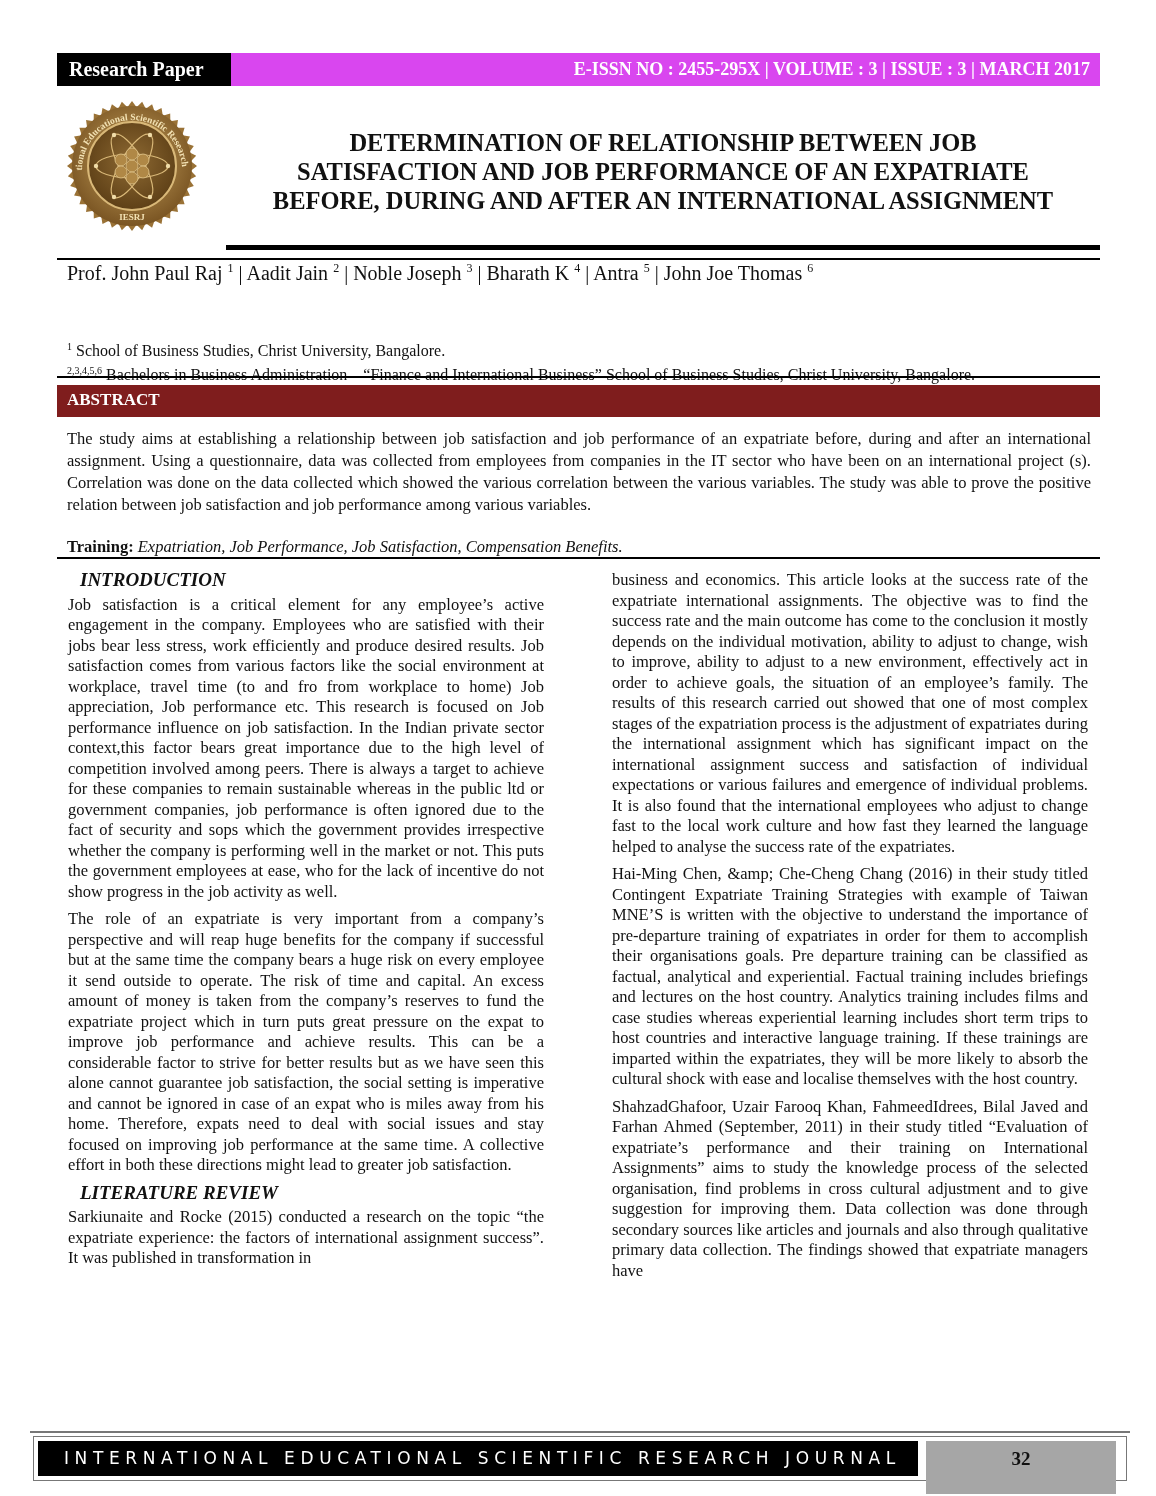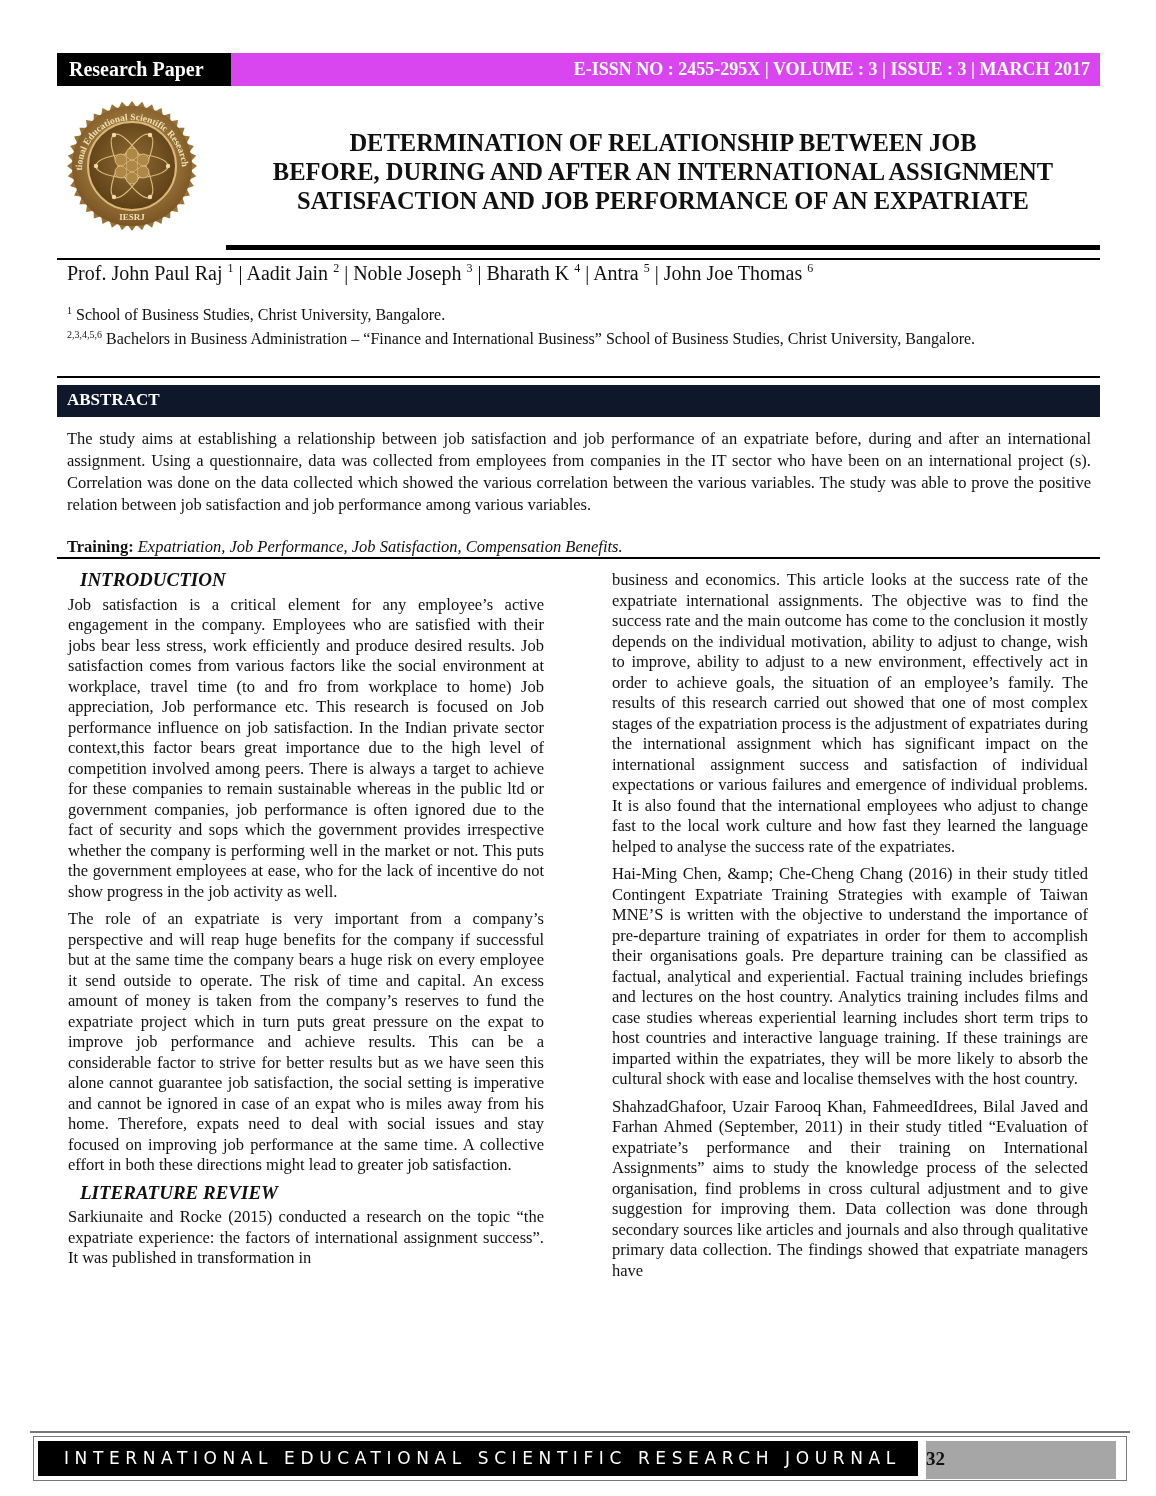--- a/index.html
+++ b/index.html
@@ -10,39 +10,39 @@
   .topbar .issn { position: absolute; right: 10px; top: 0; line-height: 33px; color: #fff; font-weight: bold; font-size: 18px; margin-left: 22px; }
 
   .logo { position: absolute; left: 66px; top: 100px; width: 132px; height: 132px; }
 
   .title { position: absolute; left: 230px; top: 128px; width: 866px; text-align: center; font-weight: bold; font-size: 24.5px; line-height: 29px; }
   .title-rule { position: absolute; left: 226px; top: 245px; width: 874px; height: 5px; background: #000; }
   .thin-rule { position: absolute; left: 57px; height: 2px; background: #000; width: 1043px; }
 
   .authors { position: absolute; left: 67px; top: 261px; font-size: 20px; white-space: nowrap; }
   .authors sup { font-size: 12px; }
-  .affil { position: absolute; left: 67px; width: 1030px; font-size: 16px; line-height: 22px; }
+  .affil { position: absolute; left: 67px; width: 1030px; font-size: 16px; line-height: 22px; margin-top: 36px; }
   .affil sup { font-size: 10px; }
 
-  .abstract-bar { position: absolute; left: 57px; top: 385px; width: 1043px; height: 32px; background: #0f172a; color: #fff; font-weight: bold; font-size: 17px; line-height: 30px; padding-left: 10px; box-sizing: border-box; }
+  .abstract-bar { position: absolute; left: 57px; top: 385px; width: 1043px; height: 32px; background: #7f1d1d; color: #fff; font-weight: bold; font-size: 17px; line-height: 30px; padding-left: 10px; box-sizing: border-box; }
   .abstract-text { position: absolute; left: 67px; top: 428px; width: 1024px; font-size: 16.5px; line-height: 22px; text-align: justify; text-align-last: left; }
   .keywords { position: absolute; left: 67px; top: 537px; font-size: 16.5px; }
   .keywords b { font-weight: bold; font-style: normal; }
   .keywords i { font-style: italic; }
 
   .col { position: absolute; width: 476px; font-size: 16.5px; line-height: 20.5px; text-align: justify; }
   .col p { margin: 0 0 7px 0; }
   .col h2 { margin: 0 0 4px 12px; font-size: 19px; font-style: italic; font-weight: bold; }
   .col-left { left: 68px; top: 570px; }
   .col-right { left: 612px; top: 570px; }
 
   .footer-rule { position: absolute; left: 30px; top: 1431px; width: 1100px; height: 2px; background: #777; }
   .footer { position: absolute; left: 33px; top: 1436px; width: 1094px; height: 45px; border: 1px solid #777; box-sizing: border-box; }
   .footer .journal { position: absolute; left: 4px; top: 4px; width: 880px; height: 35px; background: #000; color: #fff; font-family: "DejaVu Sans", sans-serif; font-size: 17px; letter-spacing: 5.6px; line-height: 35px; padding-left: 26px; box-sizing: border-box; white-space: nowrap; }
-  .footer .page { position: absolute; left: 892px; top: 4px; width: 190px; height: 38px; background: #a6a6a6; color: #111; font-weight: bold; font-size: 19px; line-height: 35px; text-align: left; }
+  .footer .page { position: absolute; left: 892px; top: 4px; width: 190px; height: 53px; background: #a6a6a6; color: #111; font-weight: bold; font-size: 19px; line-height: 35px; text-align: center; }
 </style>
 </head>
 <body>
 
 <div class="topbar">
   <div class="label">Research Paper</div>
   <div class="issn">E-ISSN NO : 2455-295X | VOLUME : 3 | ISSUE : 3 | MARCH 2017</div>
 </div>
 
 <div class="logo">
@@ -87,22 +87,22 @@
     <path id="ringpath" d="M 16 70 A 50 50 0 1 1 116 70" fill="none"></path>
     <text font-family="Liberation Serif, serif" font-size="9.5" font-weight="bold" fill="#f3e2b4">
       <textPath href="#ringpath" startOffset="50%" text-anchor="middle">International Educational Scientific Research Journal</textPath>
     </text>
     <text x="66" y="120" text-anchor="middle" font-family="Liberation Serif, serif" font-size="9" font-weight="bold" fill="#f3e2b4">IESRJ</text>
   </svg>
 </div>
 
 <div class="title">
   <div>DETERMINATION OF RELATIONSHIP BETWEEN JOB</div>
+  <div>SATISFACTION AND JOB PERFORMANCE OF AN EXPATRIATE</div>
   <div>BEFORE, DURING AND AFTER AN INTERNATIONAL ASSIGNMENT</div>
-  <div>SATISFACTION AND JOB PERFORMANCE OF AN EXPATRIATE</div>
 </div>
 <div class="title-rule"></div>
 <div class="thin-rule" style="top:258px;"></div>
 
 <div class="authors">
   <span>Prof. John Paul Raj</span>
   <sup>1</sup> |
   <span>Aadit Jain</span>
   <sup>2</sup> |
   <span>Noble Joseph</span>

